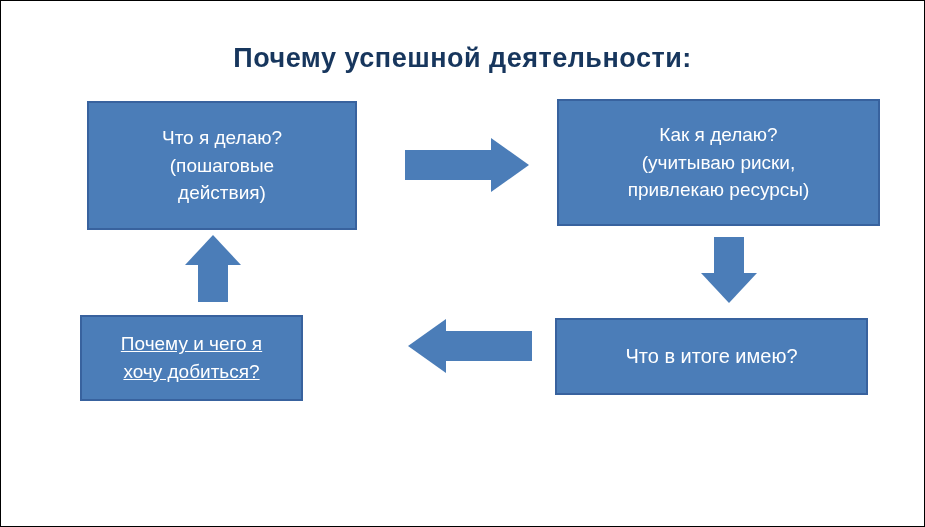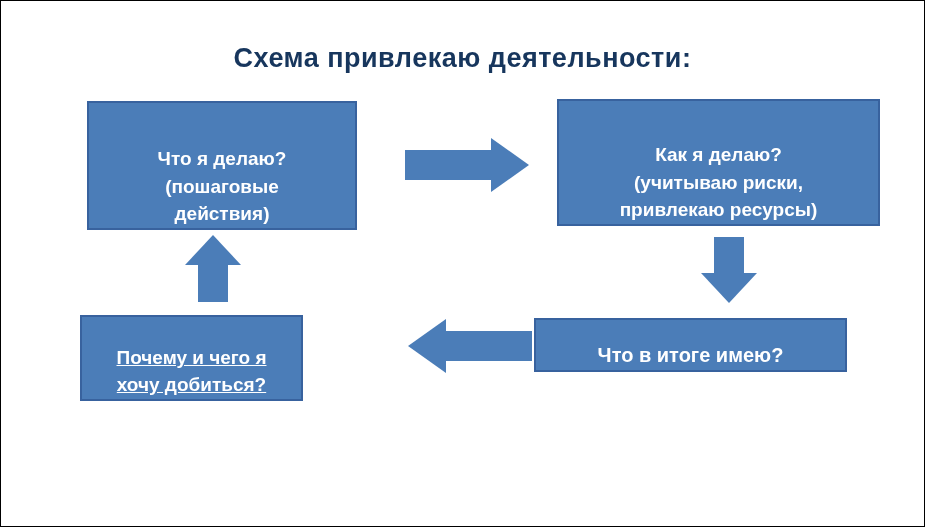--- a/index.html
+++ b/index.html
@@ -29,32 +29,32 @@
     color:var(--title);
     letter-spacing:0.5px;
   }
   .box{
     position:absolute;
     box-sizing:border-box;
     background:var(--box-fill);
     border:2px solid var(--box-border);
     color:var(--box-text);
     display:flex;
-    align-items:flex-end;
+    align-items:center;
     justify-content:center;
     text-align:center;
-    font-weight:bold;
+    font-weight:normal;
     font-size:19px;
     line-height:1.45;
   }
   .box .txt{white-space:pre-line;}
   .box--top-left{left:86px;top:100px;width:270px;height:129px;}
   .box--top-right{left:556px;top:98px;width:323px;height:127px;}
   .box--bottom-left{left:79px;top:314px;width:223px;height:86px;}
-  .box--bottom-right{left:533px;top:317px;width:313px;height:54px;}
+  .box--bottom-right{left:554px;top:317px;width:313px;height:77px;}
   .box--bottom-left .txt{text-decoration:underline;}
   .box--bottom-right{font-size:20px;}
 
   .arrow{position:absolute;display:flex;}
   .arrow .shaft{background:var(--arrow-fill);}
   .arrow .head{width:0;height:0;}
 
   .arrow--right{left:404px;top:137px;flex-direction:row;align-items:center;}
   .arrow--right .shaft{width:86px;height:30px;}
   .arrow--right .head{
@@ -85,21 +85,21 @@
     border-right:28px solid transparent;
     border-bottom:30px solid var(--arrow-fill);
   }
   .arrow--up .shaft{width:30px;height:37px;}
 </style>
 </head>
 <body>
 
 <div id="canvas">
 
-  <div class="title">Схема привлекаю деятельности:</div>
+  <div class="title">Почему успешной деятельности:</div>
 
   <div class="box box--top-left">
     <span class="txt">Что я делаю?
 (пошаговые
 действия)</span>
   </div>
 
   <div class="box box--top-right">
     <span class="txt">Как я делаю?
 (учитываю риски,

